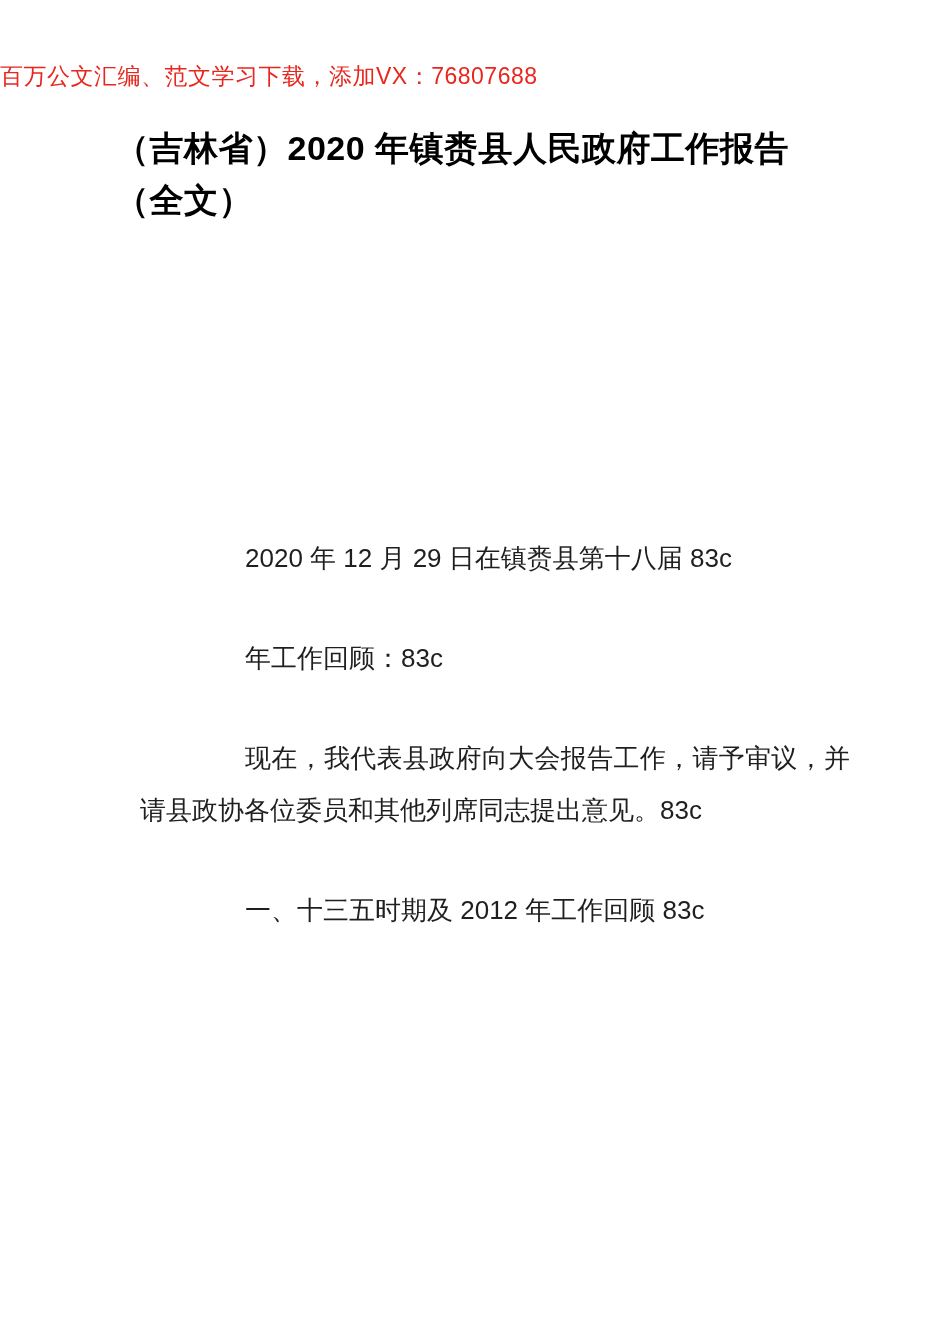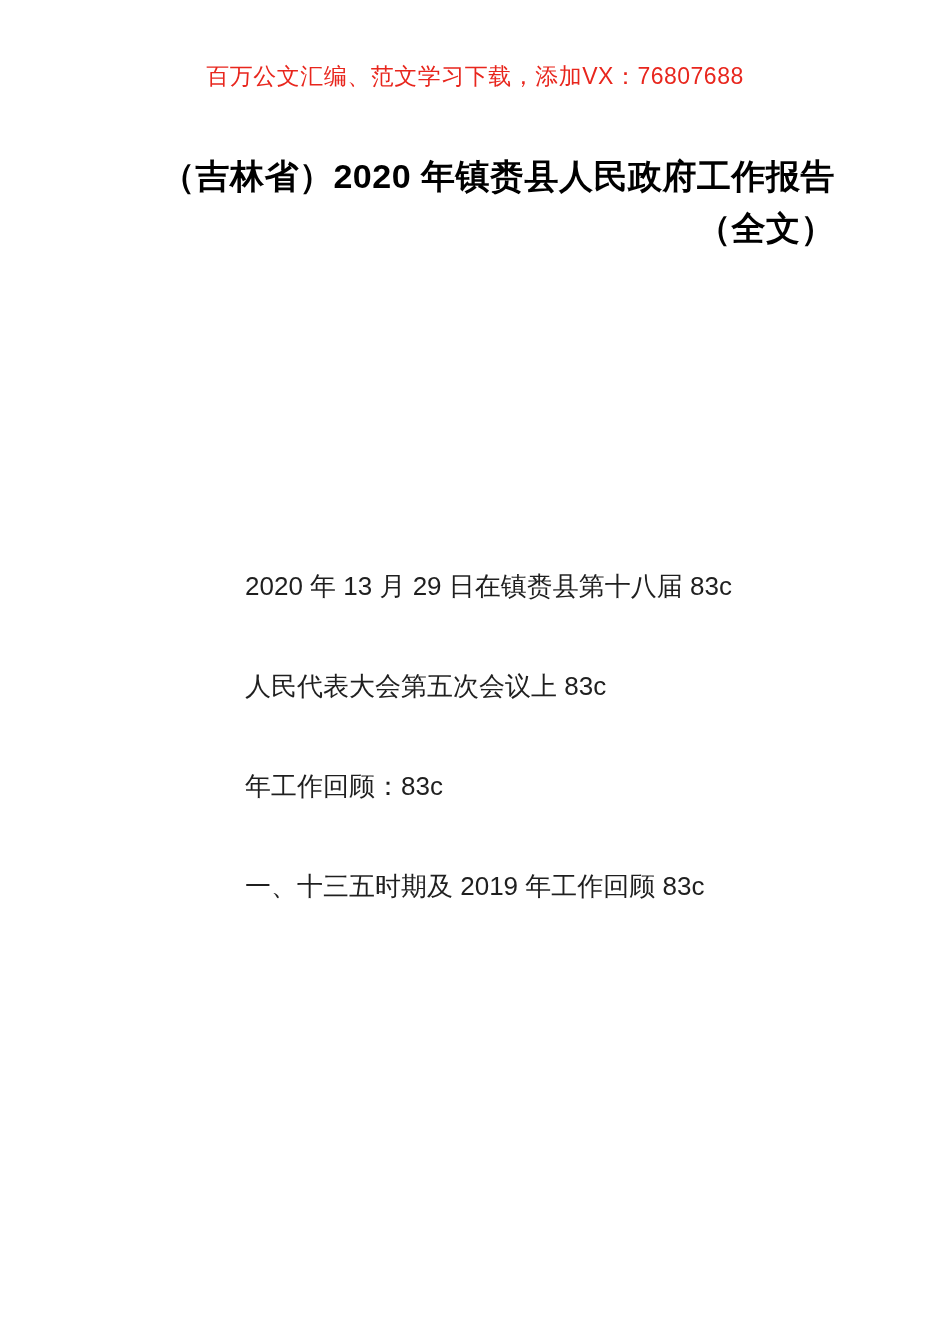--- a/index.html
+++ b/index.html
@@ -14,30 +14,29 @@
     font-family: "Liberation Sans", "DejaVu Sans", sans-serif;
   }
   .page {
     width: 950px;
     height: 1344px;
     background: #ffffff;
     box-sizing: border-box;
   }
   .notice {
     padding-top: 62px;
-    text-align: center;
     font-size: 23px;
     line-height: 28px;
     color: #e8261d;
     letter-spacing: 0.5px;
   }
   .doc-title {
-    margin: 60px auto 0 auto;
+    margin: 32px auto 0 auto;
     width: 720px;
-    text-align: right;
+    text-align: left;
     font-size: 34px;
     line-height: 52px;
     font-weight: bold;
     color: #000000;
     letter-spacing: 0.5px;
   }
   .content {
     margin-top: 306px;
     padding-left: 140px;
     padding-right: 100px;
@@ -54,19 +53,19 @@
 </head>
 <body>
 
 <div class="page">
 
   <div class="notice" style="color: rgb(232, 38, 29);">百万公文汇编、范文学习下载，添加VX：76807688</div>
 
   <h1 class="doc-title">（吉林省）2020 年镇赉县人民政府工作报告（全文）</h1>
 
   <div class="content">
-    <p>2020 年 13 月 29 日在镇赉县第十八届 83c</p>
-    <p>人民代表大会第五次会议上 83c</p>
+    <p>2020 年 12 月 29 日在镇赉县第十八届 83c</p>
     <p>年工作回顾：83c</p>
-    <p>一、十三五时期及 2019 年工作回顾 83c</p>
+    <p>现在，我代表县政府向大会报告工作，请予审议，并请县政协各位委员和其他列席同志提出意见。83c</p>
+    <p>一、十三五时期及 2012 年工作回顾 83c</p>
   </div>
 
 </div>
 
 </body></html>

